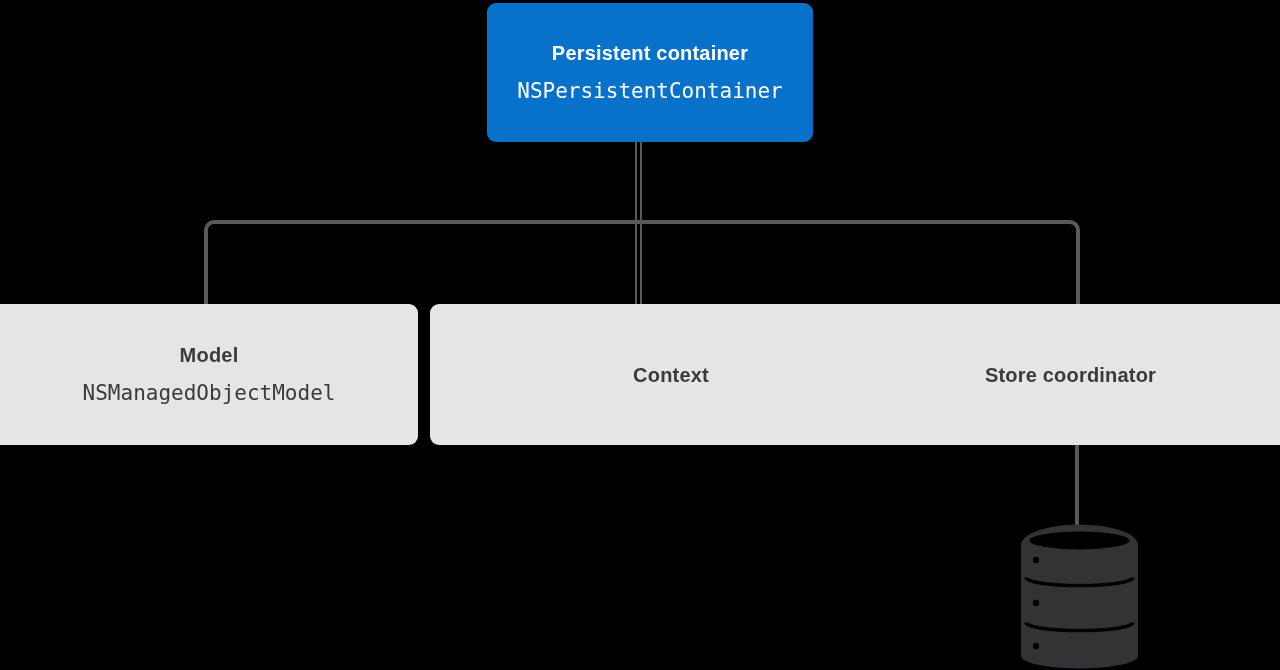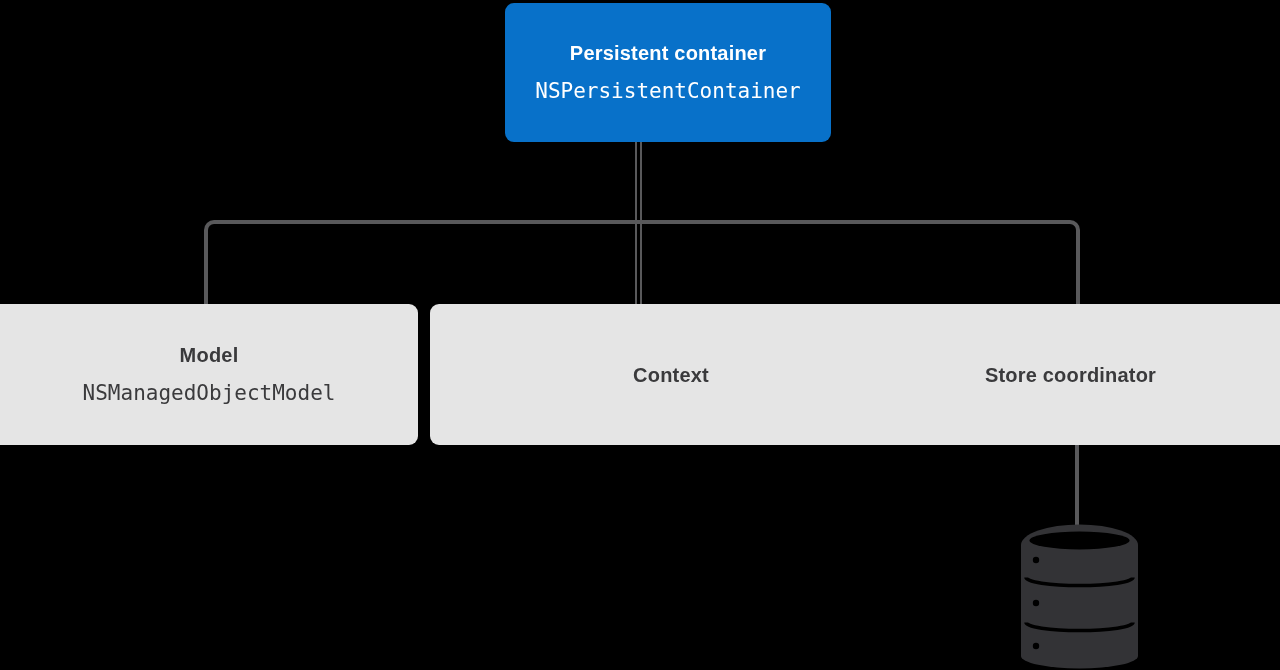--- a/index.html
+++ b/index.html
@@ -40,21 +40,21 @@
     line-height: 24px;
     letter-spacing: 0.2px;
   }
   .node-code {
     font-family: "DejaVu Sans Mono", monospace;
     font-size: 21px;
     line-height: 26px;
     text-align: right;
   }
   
-  #node-persistent-container { left: 505px; top: 3px; width: 326px; height: 139px; }
+  #node-persistent-container { left: 487px; top: 3px; width: 326px; height: 139px; }
   
   #node-model             { left: 0px;   top: 304px; width: 418px; height: 141px; border-radius: 0 9px 9px 0; }
   #node-context           { left: 430px; top: 304px; width: 482px; height: 141px; border-radius: 9px; }
   #node-store-coordinator { left: 861px; top: 304px; width: 419px; height: 141px; border-radius: 9px 0 0 9px; }
   
   .connector { position: absolute; box-sizing: border-box; }
   #connector-trunk {
     left: 635px; top: 142px; width: 7px; height: 162px;
     border-left: 2px solid #59595B;
     border-right: 2px solid #59595B;

